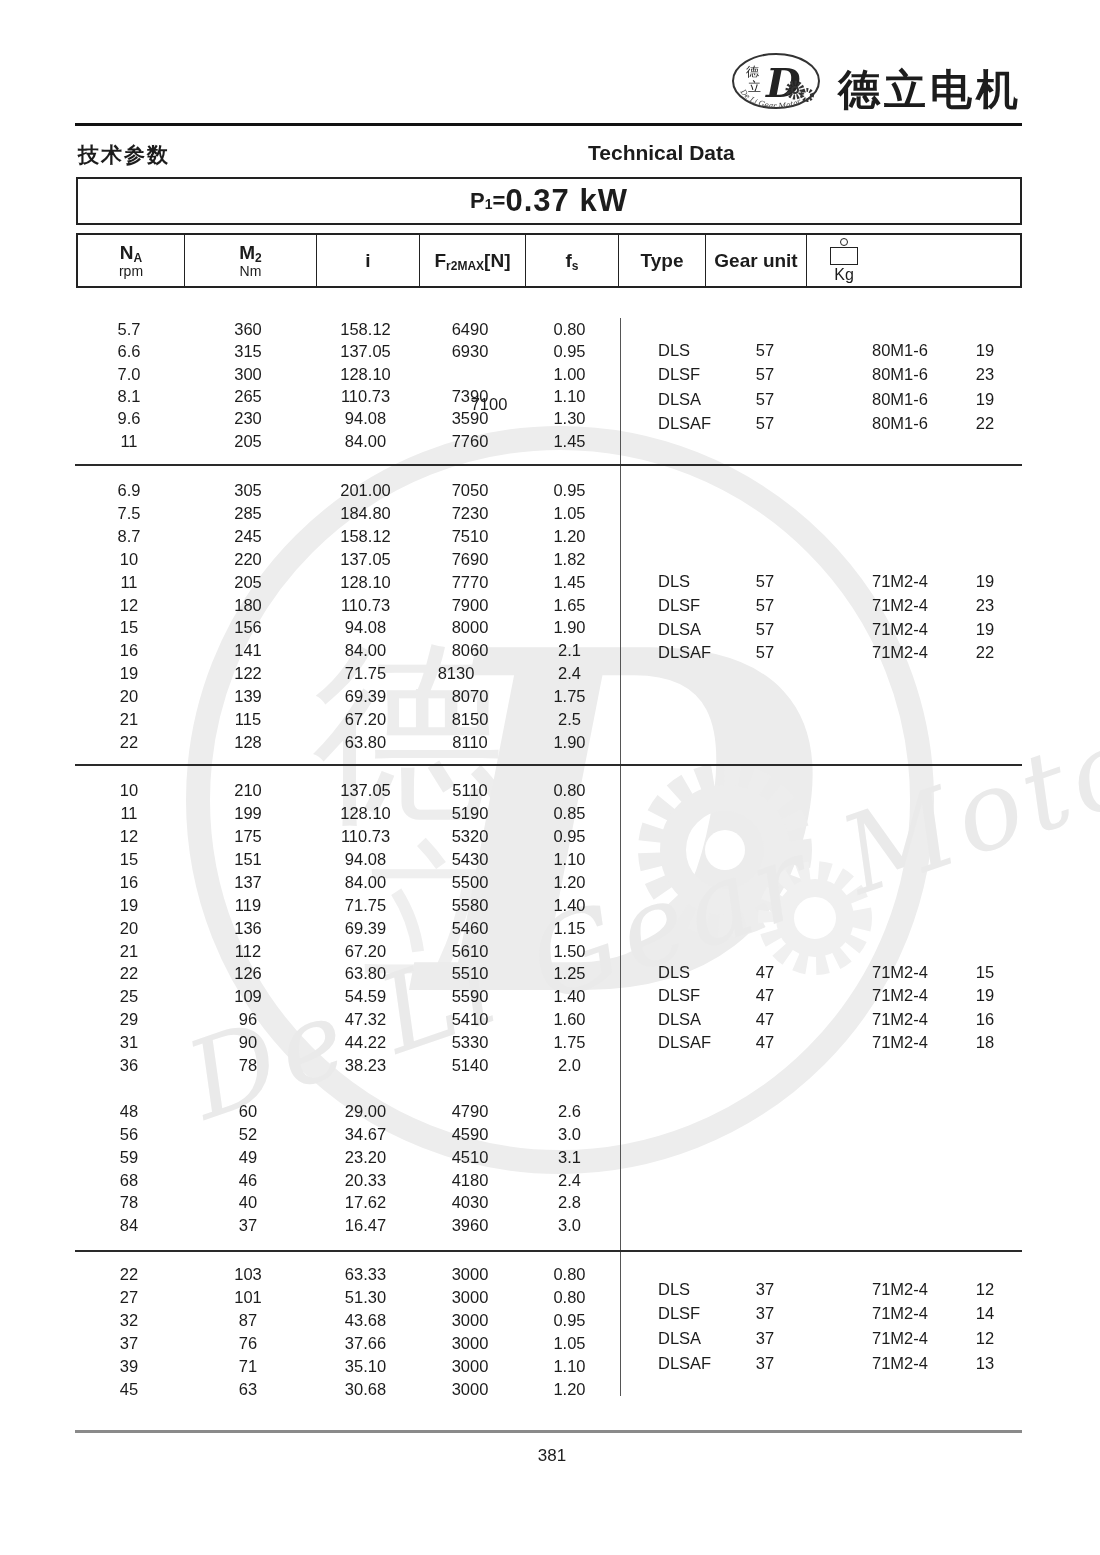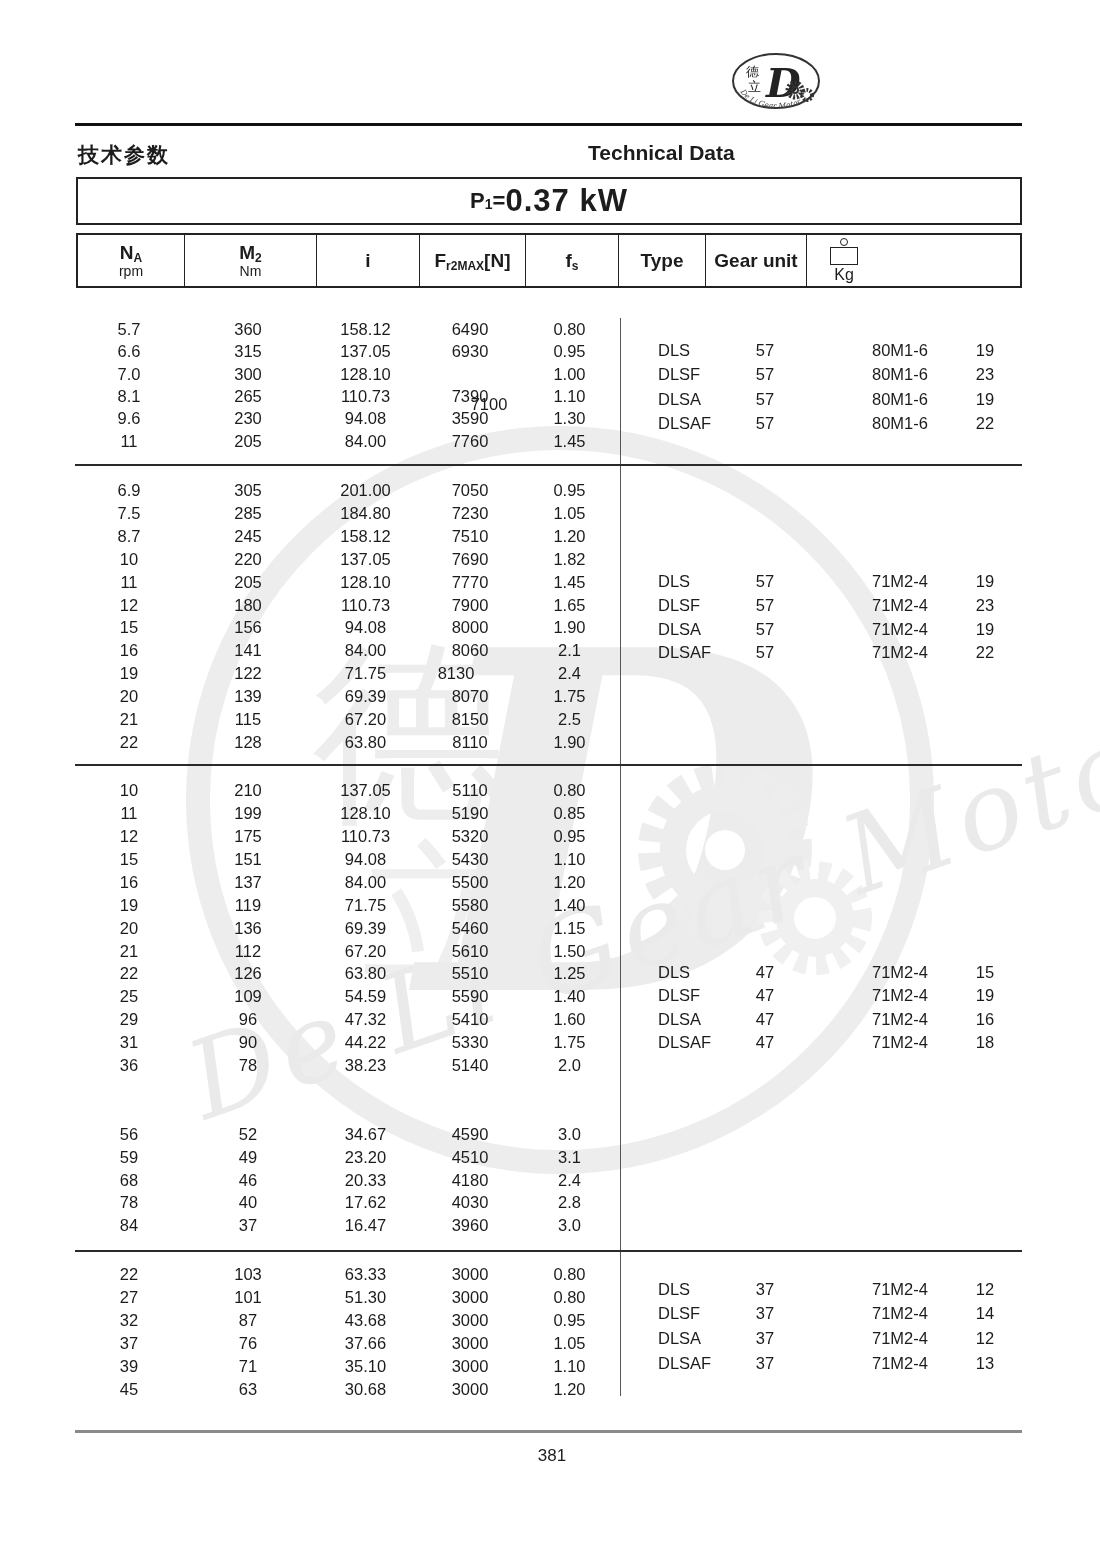--- a/index.html
+++ b/index.html
@@ -88,20 +88,21 @@
       <circle cx="78" cy="45" r="5" fill="none" stroke="#333" stroke-width="4" stroke-dasharray="1.8 1.4"></circle>
     </g>
     <defs>
         <path id="ringpath" d="M 10 38 A 39 25 0 0 0 86 40"></path>
       </defs>
     <text font-size="7.5" font-style="italic" fill="#444" font-family="DejaVu Serif, serif">
       <textPath href="#ringpath" startOffset="4">De Li Gear Motor</textPath>
     </text>
   </svg>
 
+  <div class="brand-text">德立电机</div>
 
   <div class="top-rule"></div>
 
   <div class="subtitle-cn">技术参数</div>
   <div class="subtitle-en">Technical Data</div>
 
   <div class="title-box">
     <span class="p">P</span>
       <span class="psub">1</span>
       <span class="peq">=</span>
@@ -406,20 +407,27 @@
         <span class="cell" style="left: 417px; width: 106px;">5330</span>
         <span class="cell" style="left: 523px; width: 93px;">1.75</span>
       </div>
       <div class="row" style="top: 1054px; height: 22.9px; line-height: 22.9px;">
         <span class="cell" style="left: 76px; width: 106px;">36</span>
         <span class="cell" style="left: 182px; width: 132px;">78</span>
         <span class="cell" style="left: 314px; width: 103px;">38.23</span>
         <span class="cell" style="left: 417px; width: 106px;">5140</span>
         <span class="cell" style="left: 523px; width: 93px;">2.0</span>
       </div>
+      <div class="row" style="top: 1099.8px; height: 22.9px; line-height: 22.9px;">
+        <span class="cell" style="left: 76px; width: 106px;">48</span>
+        <span class="cell" style="left: 182px; width: 132px;">60</span>
+        <span class="cell" style="left: 314px; width: 103px;">29.00</span>
+        <span class="cell" style="left: 417px; width: 106px;">4790</span>
+        <span class="cell" style="left: 523px; width: 93px;">2.6</span>
+      </div>
       <div class="row" style="top: 1122.7px; height: 22.9px; line-height: 22.9px;">
         <span class="cell" style="left: 76px; width: 106px;">56</span>
         <span class="cell" style="left: 182px; width: 132px;">52</span>
         <span class="cell" style="left: 314px; width: 103px;">34.67</span>
         <span class="cell" style="left: 417px; width: 106px;">4590</span>
         <span class="cell" style="left: 523px; width: 93px;">3.0</span>
       </div>
       <div class="row" style="top: 1145.6px; height: 22.9px; line-height: 22.9px;">
         <span class="cell" style="left: 76px; width: 106px;">59</span>
         <span class="cell" style="left: 182px; width: 132px;">49</span>

